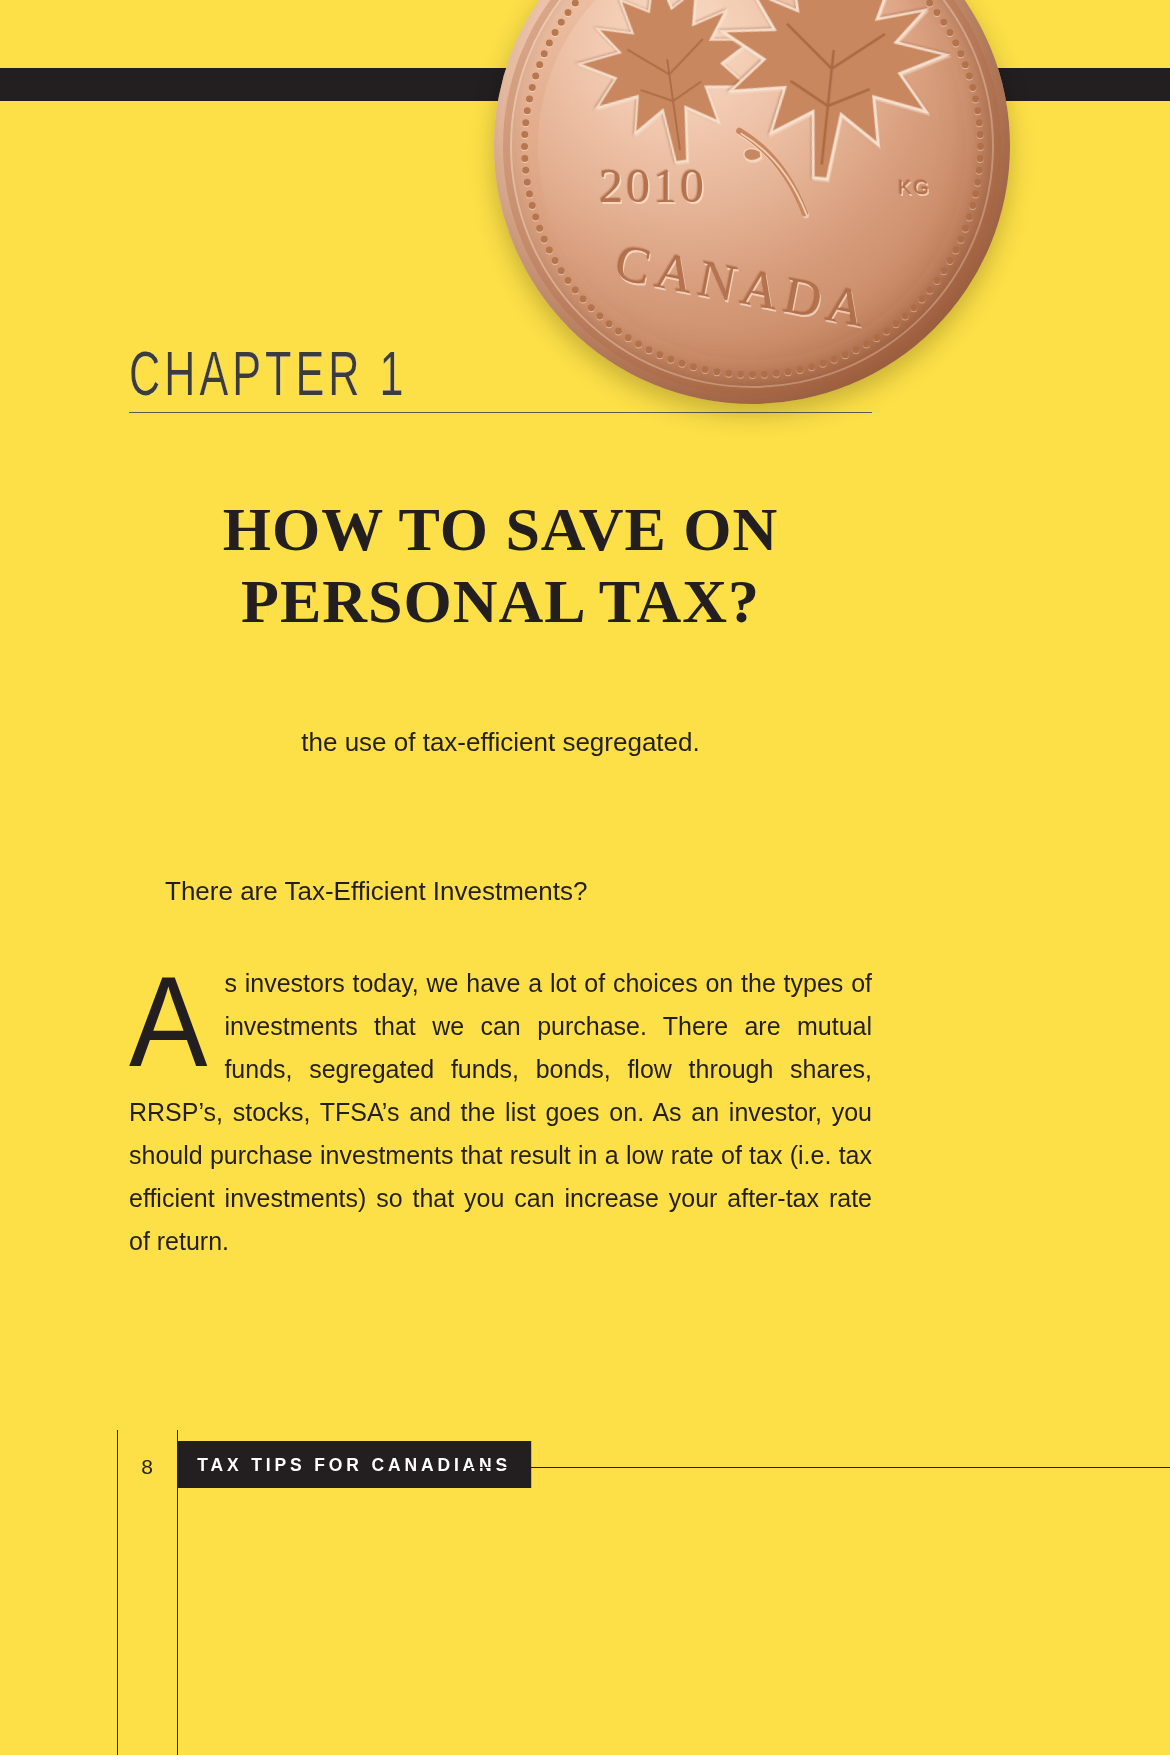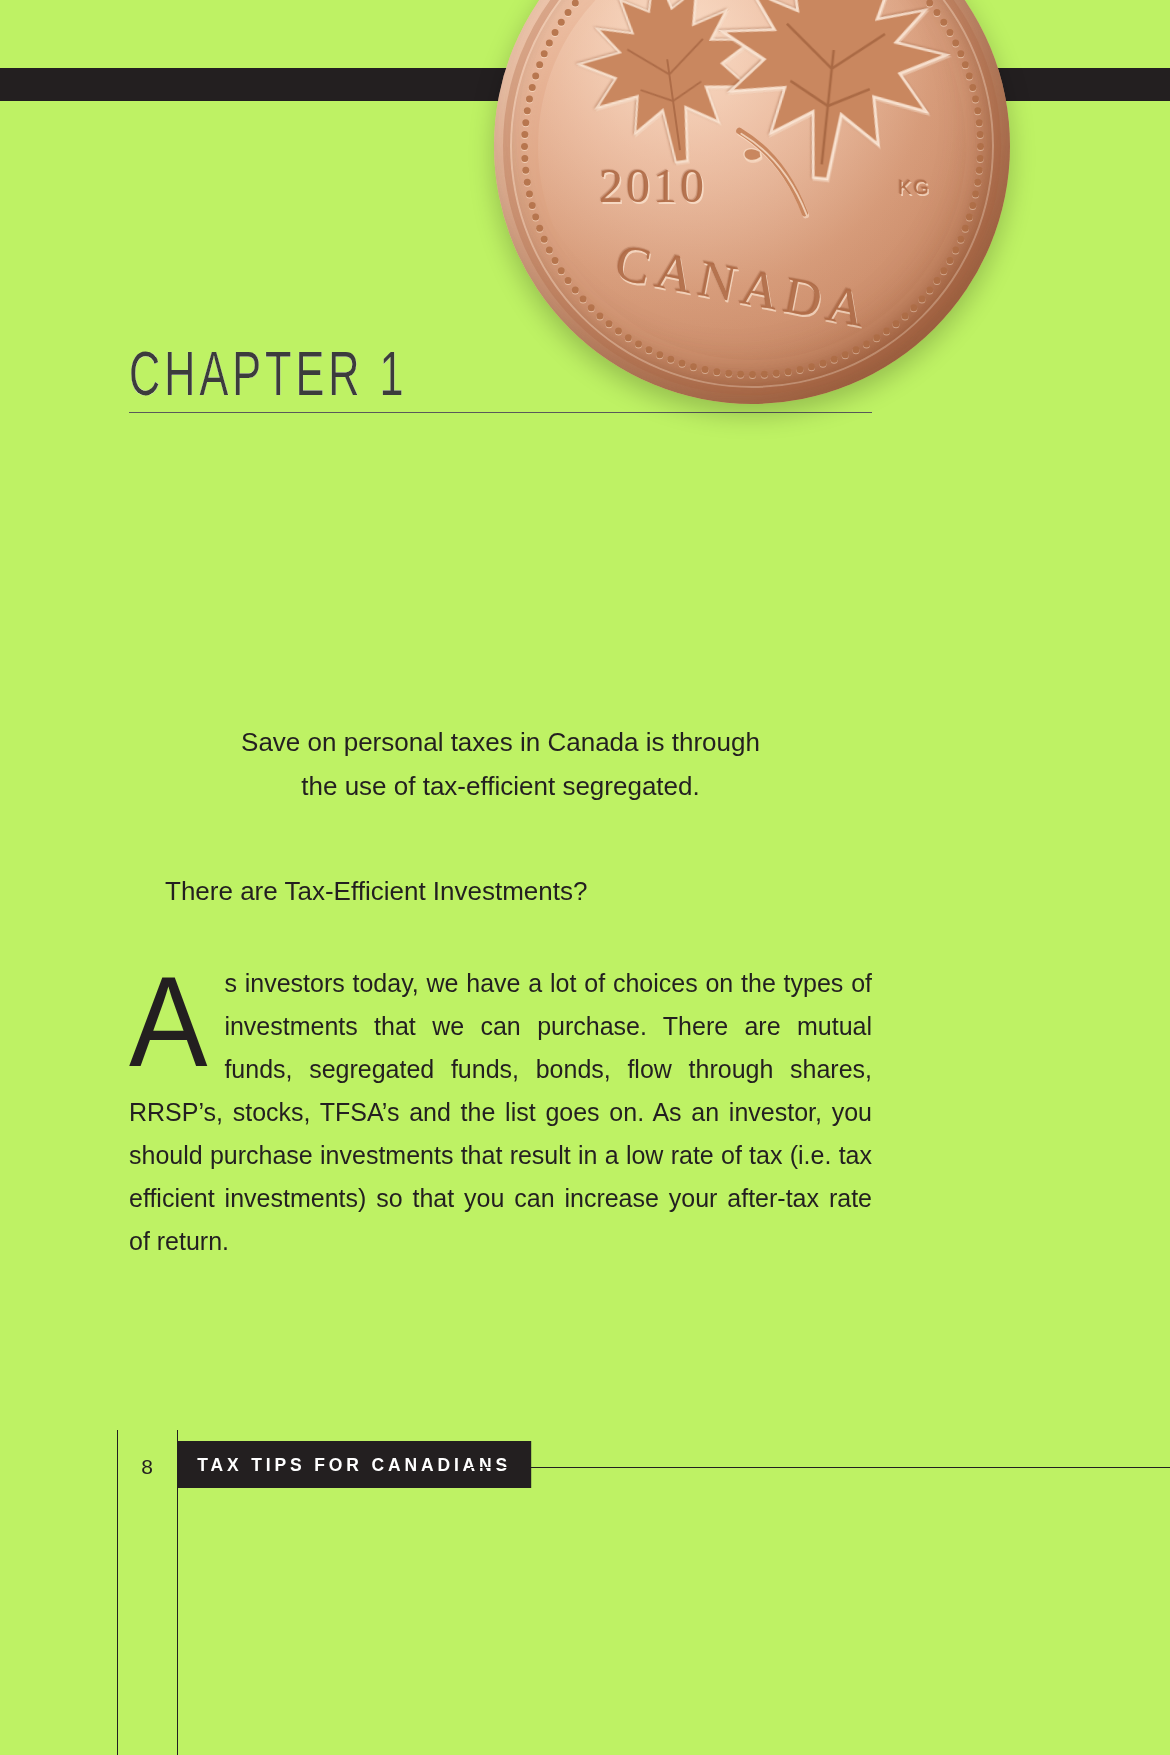--- a/index.html
+++ b/index.html
@@ -12,21 +12,21 @@
     height: 1755px;
     position: relative;
     overflow: hidden;
     font-family: "Liberation Sans", sans-serif;
     -webkit-font-smoothing: antialiased;
   }
 
   .page {
     position: absolute;
     inset: 0;
-    background: #bef264;
+    background: #fde047;
   }
 
   
   .top-bar {
     position: absolute;
     left: 0;
     top: 68px;
     width: 1170px;
     height: 33px;
     background: #231f20;
@@ -421,24 +421,25 @@
       <div class="coin-text coin-initials">KG</div>
 
       <div class="coin-shadow-edge"></div>
     </div>
   </div>
 
   <div class="chapter">CHAPTER 1</div>
   <div class="chapter-rule"></div>
 
   <div class="title">
+    <span class="tl">HOW TO SAVE ON</span>
+    <span class="tl">PERSONAL TAX?</span>
   </div>
 
   <div class="subtitle">
-    <span class="sl">Save on personal taxes in Canada is through</span>
     <span class="sl">the use of tax-efficient segregated.</span>
   </div>
 
   <div class="question">There are Tax-Efficient Investments?</div>
 
   <div class="body-copy">
     <span class="dropcap">A</span><span>s investors today, we have a lot of choices on the types of investments that we can purchase. There are mutual funds, segregated funds, bonds, flow through shares, RRSP’s, stocks, TFSA’s and the list goes on. As an investor, you should purchase investments that result in a low rate of tax (i.e. tax efficient investments) so that you can increase your after-tax rate of return.</span>
   </div>
 
   <div class="footer">

